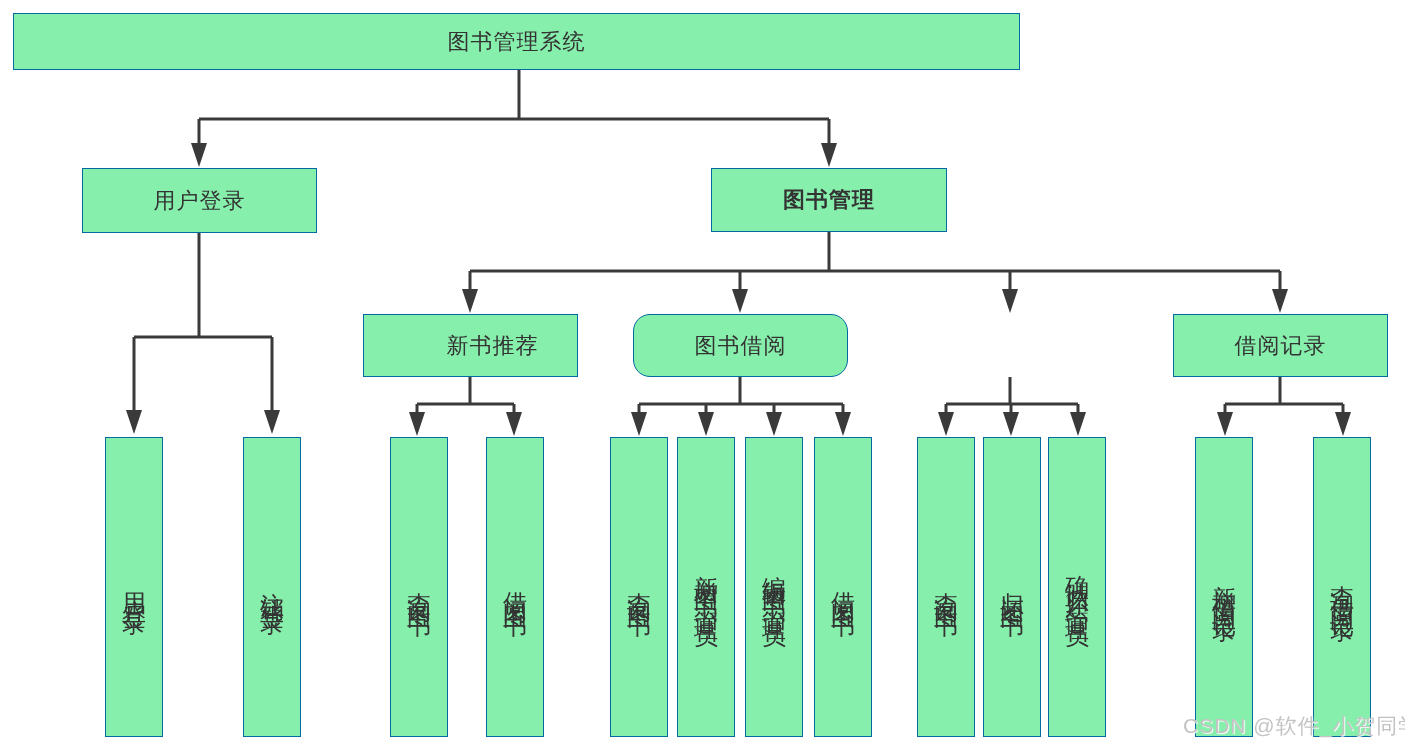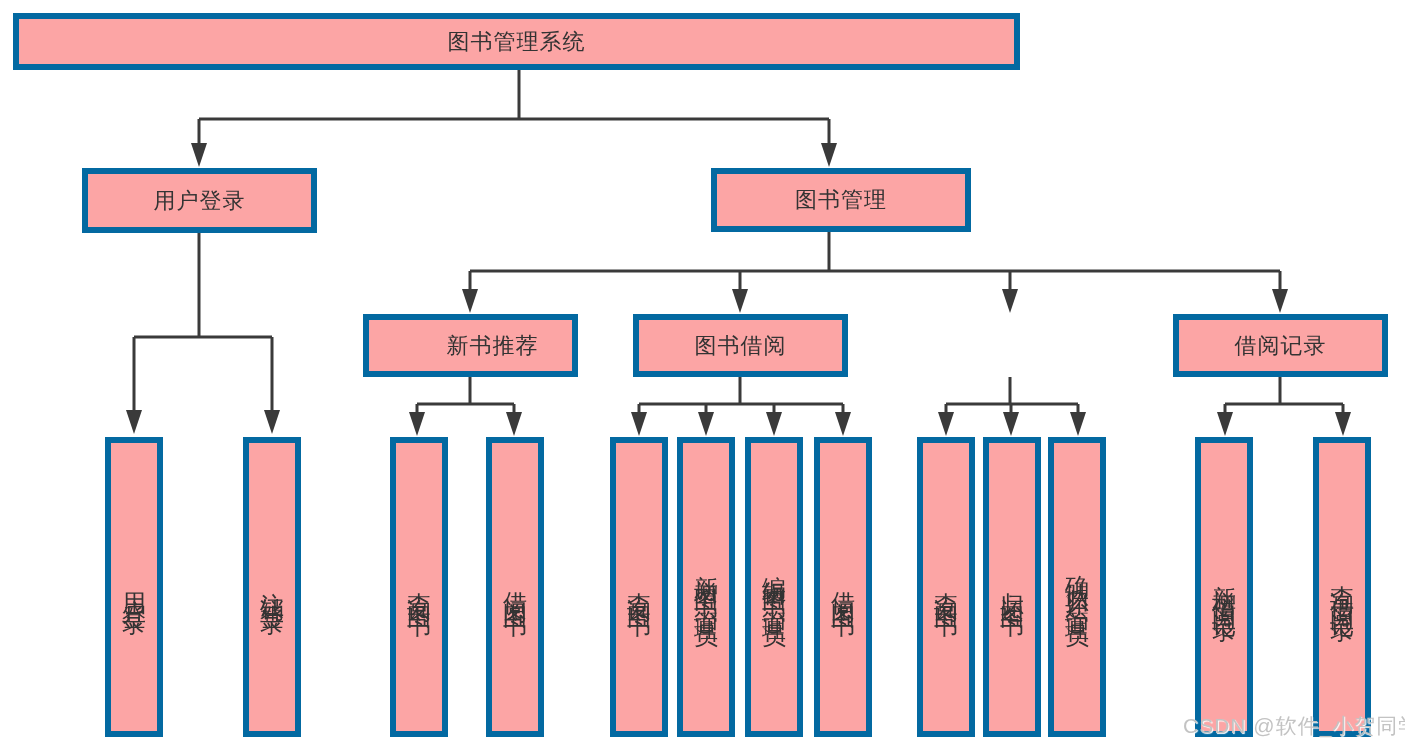--- a/index.html
+++ b/index.html
@@ -17,44 +17,44 @@
   }
   svg.wires {
     position: absolute;
     left: 0; top: 0;
     width: 1405px; height: 747px;
     pointer-events: none;
   }
   .box {
     position: absolute;
     box-sizing: border-box;
-    border: 6px solid #0369a1;
-    background: #fca5a5;
+    border: 1px solid #0369a1;
+    background: #86efac;
     color: #333333;
     display: flex;
     align-items: center;
     justify-content: center;
     font-size: 22px;
     letter-spacing: 1px;
     z-index: 2;
   }
   .box.vbox {
     writing-mode: vertical-rl;
     text-orientation: mixed;
     font-size: 24px;
     letter-spacing: 7px;
     line-height: 1;
     text-align: center;
   }
   
   .n-root            { left: 13px;   top: 13px;  width: 1007px; height: 57px; }
   .n-user-login      { left: 82px;   top: 168px; width: 235px;  height: 65px; }
-  .n-book-mgmt       { left: 711px;  top: 168px; width: 260px;  height: 64px; }
+  .n-book-mgmt       { left: 711px;  top: 168px; width: 236px;  height: 64px; font-weight: bold; }
   .n-new-book-rec    { left: 363px;  top: 314px; width: 215px;  height: 63px; padding-left: 44px; }
-  .n-book-borrow     { left: 633px;  top: 314px; width: 215px;  height: 63px; }
+  .n-book-borrow     { left: 633px;  top: 314px; width: 215px;  height: 63px; border-radius: 17px; }
   .n-current-borrow  { left: 903px;  top: 314px; width: 215px;  height: 63px; }
   .n-borrow-records  { left: 1173px; top: 314px; width: 215px;  height: 63px; }
   
   .vbox { top: 437px; width: 58px; height: 300px; }
   .l-login       { left: 105px; }
   .l-logout      { left: 243px; }
   .l-nbr-query   { left: 390px; }
   .l-nbr-borrow  { left: 486px; }
   .l-bb-query    { left: 610px; }
   .l-bb-add      { left: 677px; }

